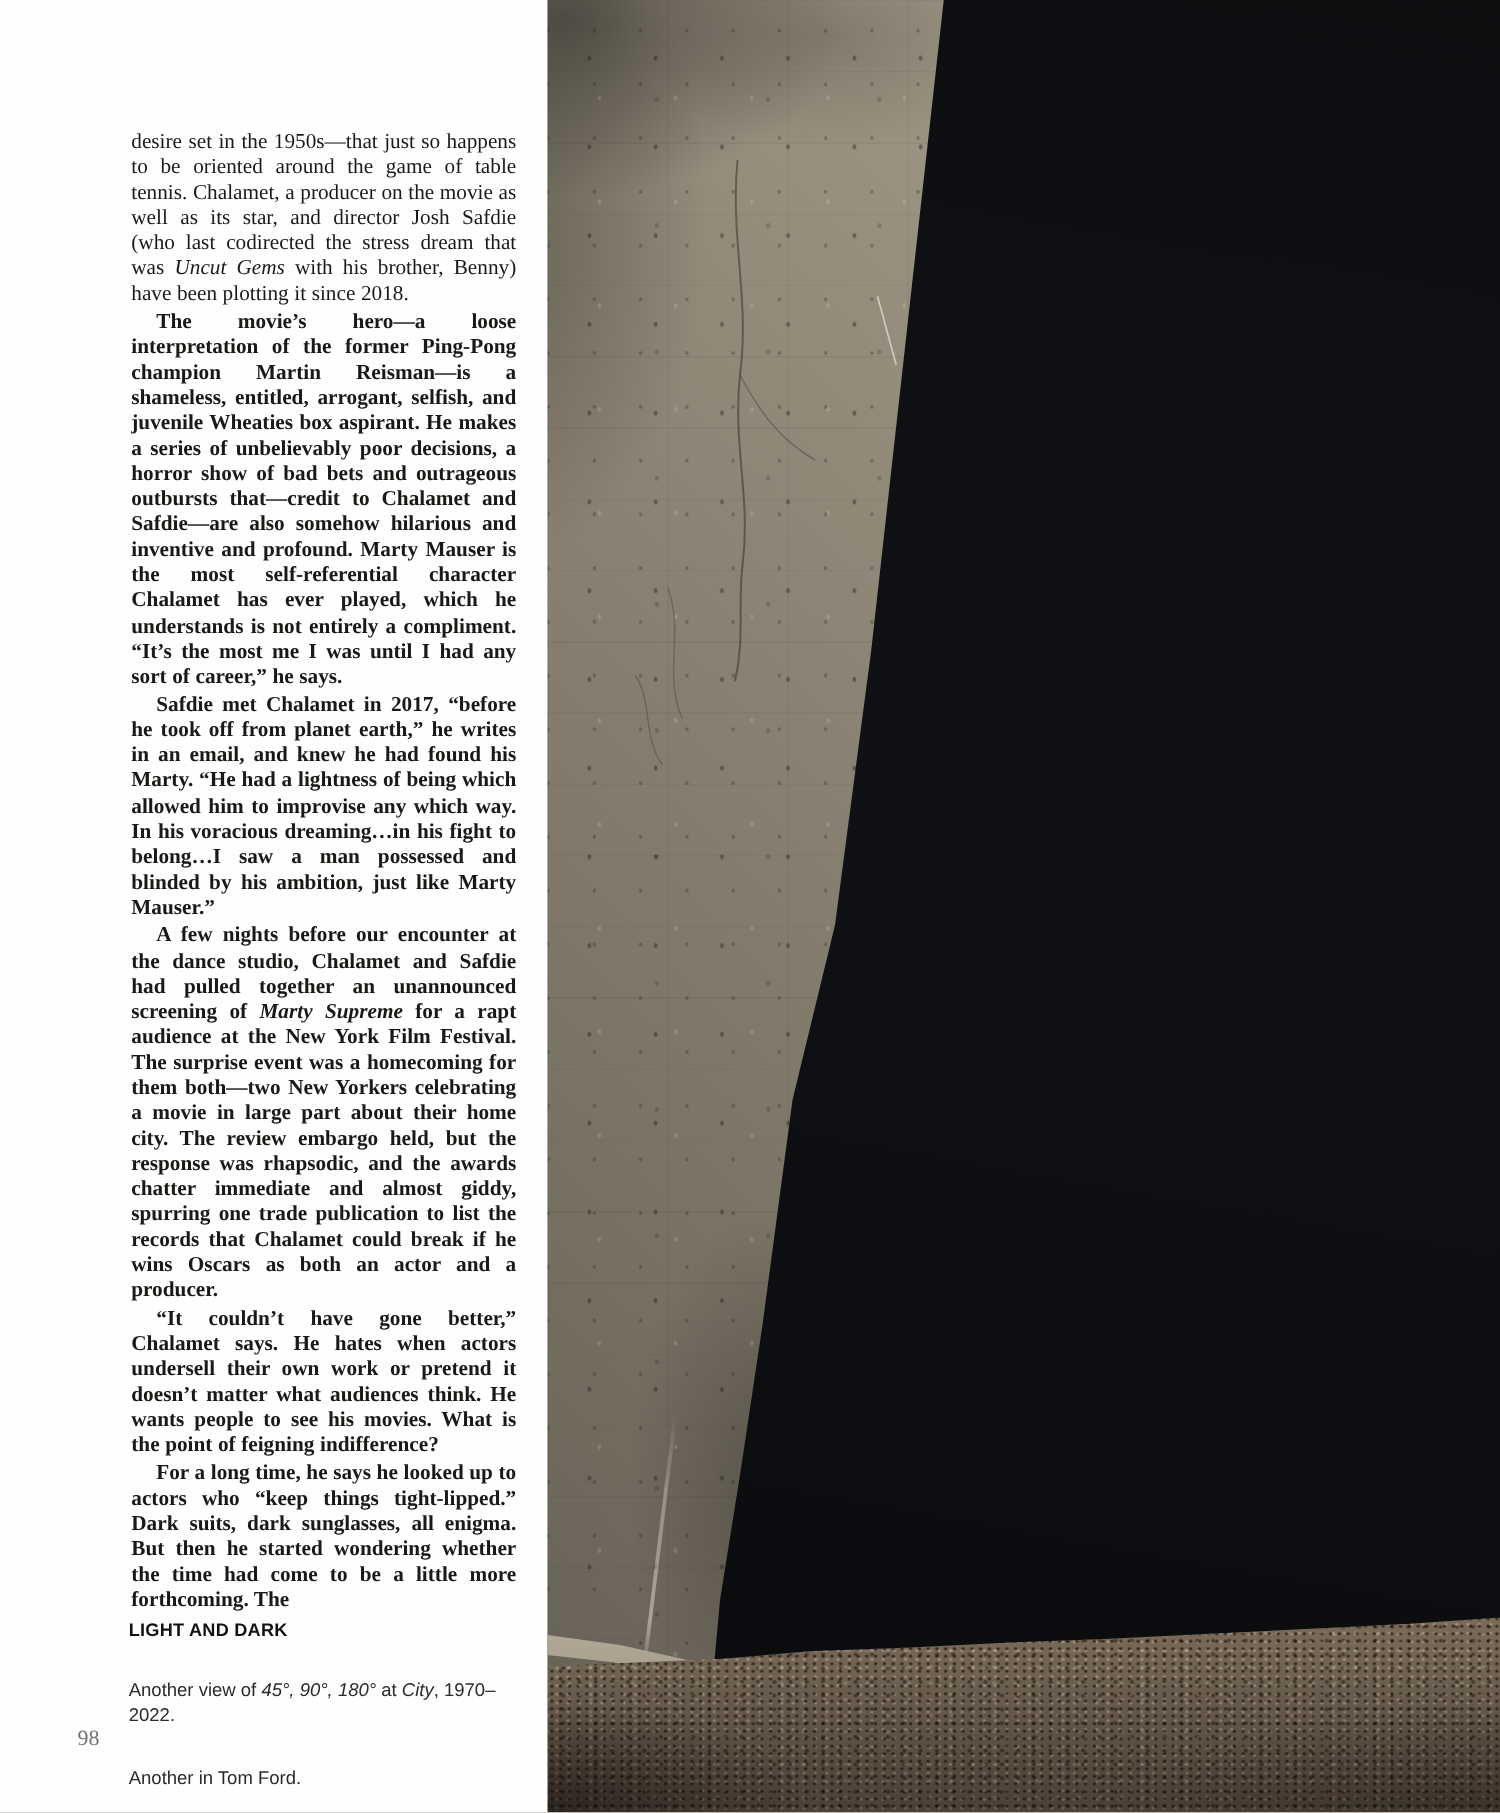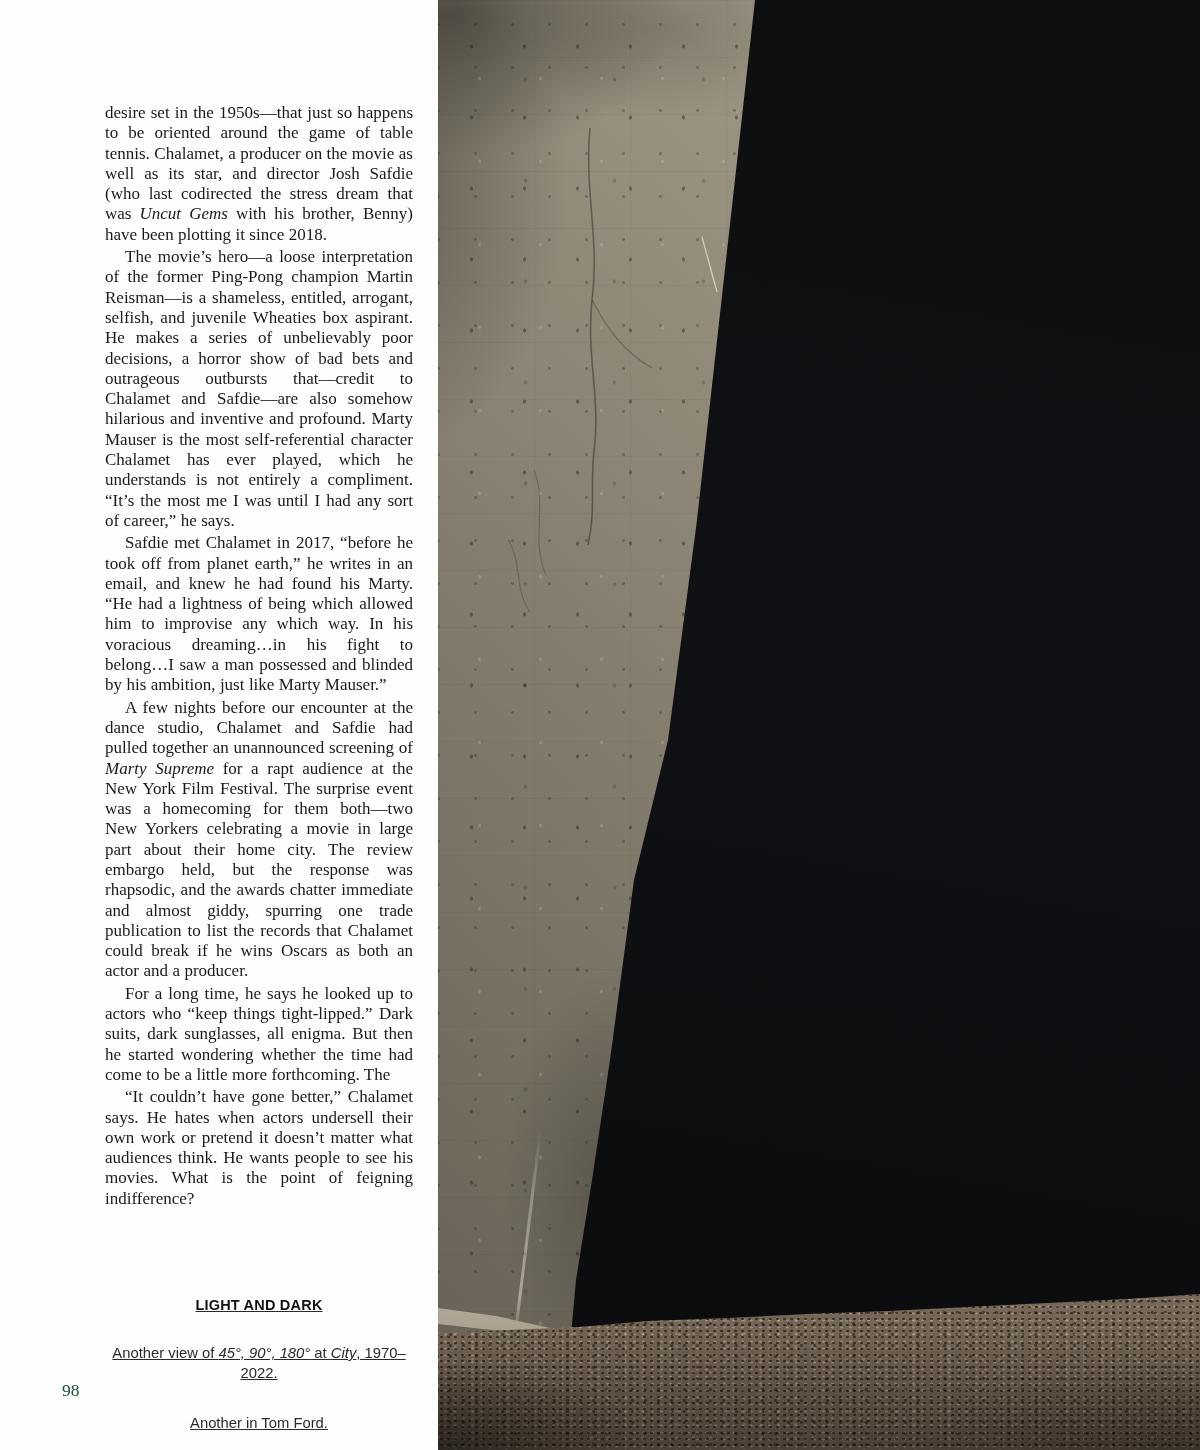--- a/index.html
+++ b/index.html
@@ -23,21 +23,21 @@
     font-family: "Liberation Serif", serif;
     font-size: 17px;
     line-height: 20.3px;
     color: #1b1916;
     text-align: justify;
     hyphens: auto;
     -webkit-hyphens: auto;
     word-spacing: 0.2px;
   }
   .article-column p { margin: 2px; }
-  .article-column p.indent { text-indent: 20px; }
+  .article-column p.indent { text-indent: 20px; font-weight: bold; }
   .article-column i { font-style: italic; }
 
   
   .photo {
     position: absolute;
     left: 438px; top: 0;
     width: 762px; height: 1450px;
     overflow: hidden;
     background: var(--concrete-mid, #8a8373);
   }
@@ -128,60 +128,59 @@
       linear-gradient(to bottom, transparent 35%, rgba(15,12,10,.30) 95%),
       radial-gradient(ellipse 300px 130px at 0% 100%, rgba(10,8,6,.50), transparent 70%),
       radial-gradient(ellipse 430px 140px at 100% 110%, rgba(10,8,6,.30), transparent 75%);
   }
 
   
   .caption {
     position: absolute;
     left: 103px; top: 1297px;
     width: 312px;
-    text-align: center;
+    text-align: left;
     font-family: "Liberation Sans", sans-serif;
     color: #2a2a2a;
-    text-decoration: underline;
   }
   .caption-title {
     font-weight: bold;
     font-size: 14.5px;
     letter-spacing: .2px;
     color: #121212;
     margin-bottom: 4px;
   }
   .caption-line {
     font-size: 14.8px;
     line-height: 19.5px;
     margin-top: 31px;
   }
   .caption-line i { font-style: italic; }
 
   .page-number {
     position: absolute;
     left: 62px; top: 1380px;
     font-family: "Liberation Serif", serif;
     font-size: 17.5px;
-    color: #14532d;
+    color: #737373;
     text-align: center;
   }
 </style>
 </head>
 <body>
 
 <div class="page">
 
   <main class="article-column">
       <p class="para"><span>desire set in the 1950s—that just so happens to be oriented around the game of table tennis. Chalamet, a producer on the movie as well as its star, and director Josh Safdie (who last codirected the stress dream that was </span><i>Uncut Gems</i><span> with his brother, Benny) have been plotting it since 2018.</span></p>
       <p class="para indent"><span>The movie’s hero—a loose interpretation of the former Ping-Pong champion Martin Reisman—is a shameless, entitled, arrogant, selfish, and juvenile Wheaties box aspirant. He makes a series of unbelievably poor decisions, a horror show of bad bets and outrageous outbursts that—credit to Chalamet and Safdie—are also somehow hilarious and inventive and profound. Marty Mauser is the most self-referential character Chalamet has ever played, which he understands is not entirely a compliment. “It’s the most me I was until I had any sort of career,” he says.</span></p>
       <p class="para indent"><span>Safdie met Chalamet in 2017, “before he took off from planet earth,” he writes in an email, and knew he had found his Marty. “He had a lightness of being which allowed him to improvise any which way. In his voracious dreaming…in his fight to belong…I saw a man possessed and blinded by his ambition, just like Marty Mauser.”</span></p>
       <p class="para indent"><span>A few nights before our encounter at the dance studio, Chalamet and Safdie had pulled together an unannounced screening of </span><i>Marty Supreme</i><span> for a rapt audience at the New York Film Festival. The surprise event was a homecoming for them both—two New Yorkers celebrating a movie in large part about their home city. The review embargo held, but the response was rhapsodic, and the awards chatter immediate and almost giddy, spurring one trade publication to list the records that Chalamet could break if he wins Oscars as both an actor and a producer.</span></p>
+      <p class="para indent"><span>“It couldn’t have gone better,” Chalamet says. He hates when actors undersell their own work or pretend it doesn’t matter what audiences think. He wants people to see his movies. What is the point of feigning indifference?</span></p>
       <p class="para indent"><span>For a long time, he says he looked up to actors who “keep things tight-lipped.” Dark suits, dark sunglasses, all enigma. But then he started wondering whether the time had come to be a little more forthcoming. The</span></p>
-      <p class="para indent"><span>“It couldn’t have gone better,” Chalamet says. He hates when actors undersell their own work or pretend it doesn’t matter what audiences think. He wants people to see his movies. What is the point of feigning indifference?</span></p>
     </main>
 
   <figure class="photo" style="margin:0">
     <div class="concrete"></div>
     <svg class="cracks" width="762" height="1450" viewBox="0 0 762 1450" fill="none">
       <path d="M152 128 C146 190 162 240 154 300 C148 356 163 400 156 452 C152 486 158 510 150 545" stroke="#2e2b27" stroke-width="1.6" opacity="0.5"></path>
       <path d="M154 300 C170 330 186 352 214 368" stroke="#2e2b27" stroke-width="1.2" opacity="0.35"></path>
       <path d="M96 470 C110 505 92 540 108 575 M70 540 C84 560 76 590 92 612" stroke="#2e2b27" stroke-width="1.2" opacity="0.3"></path>
       <path d="M264 237 L279 292" stroke="rgba(255,255,252,0.55)" stroke-width="1.3"></path>
     </svg>

